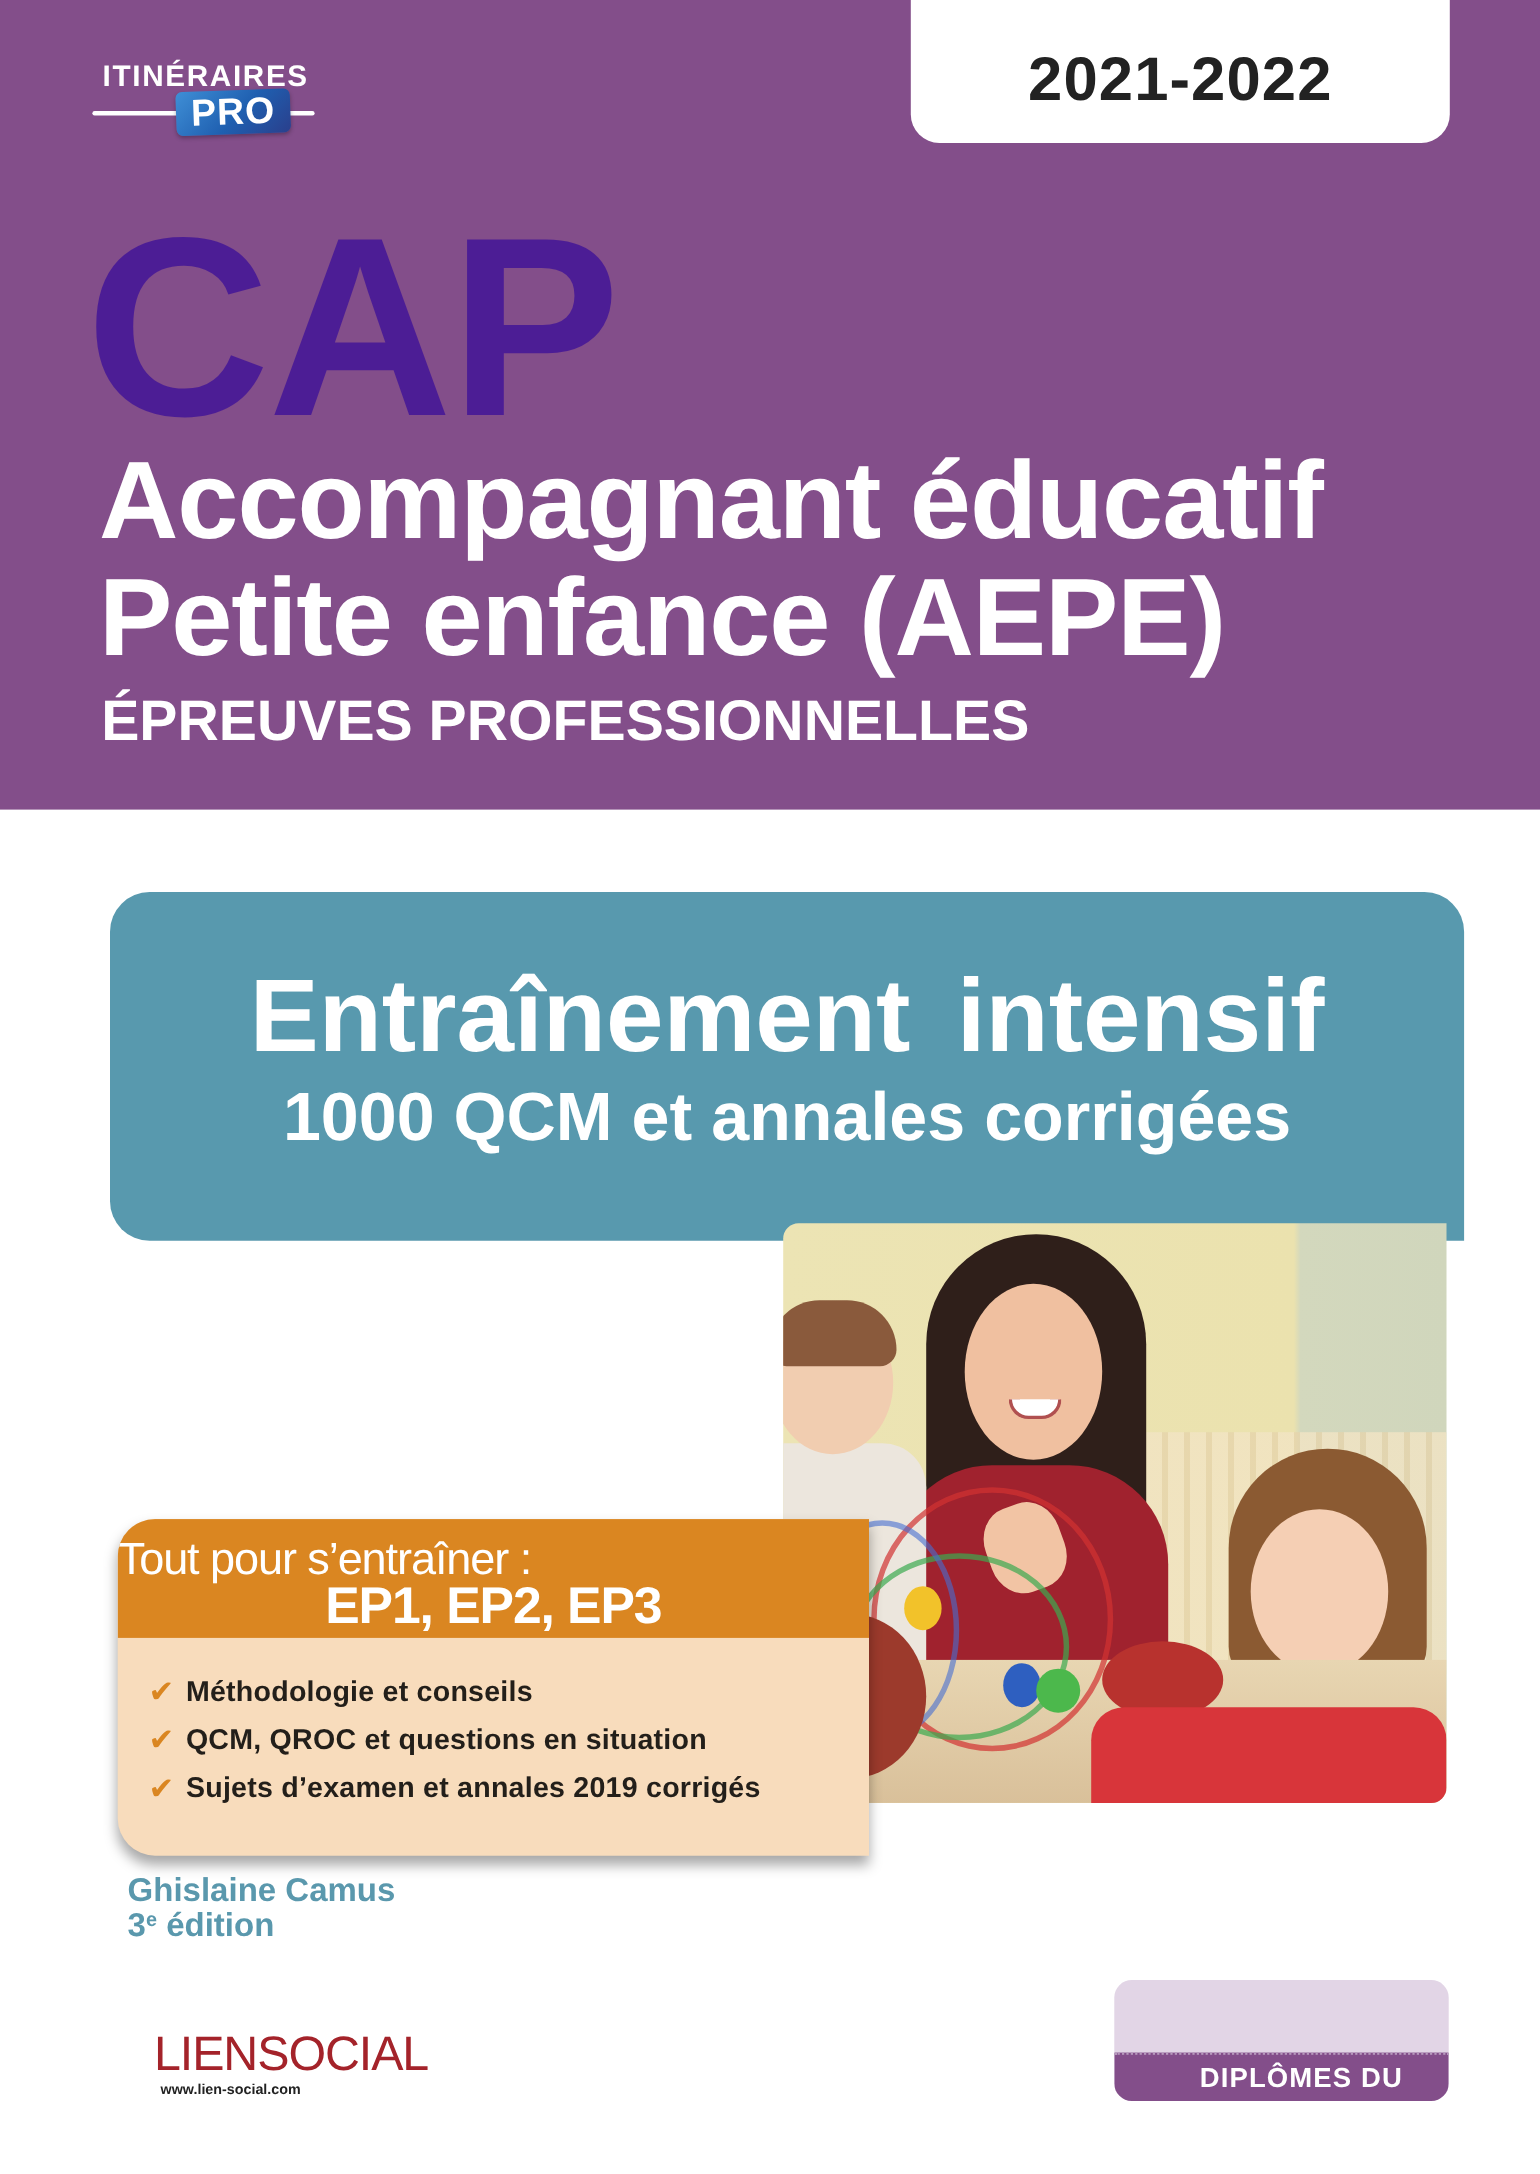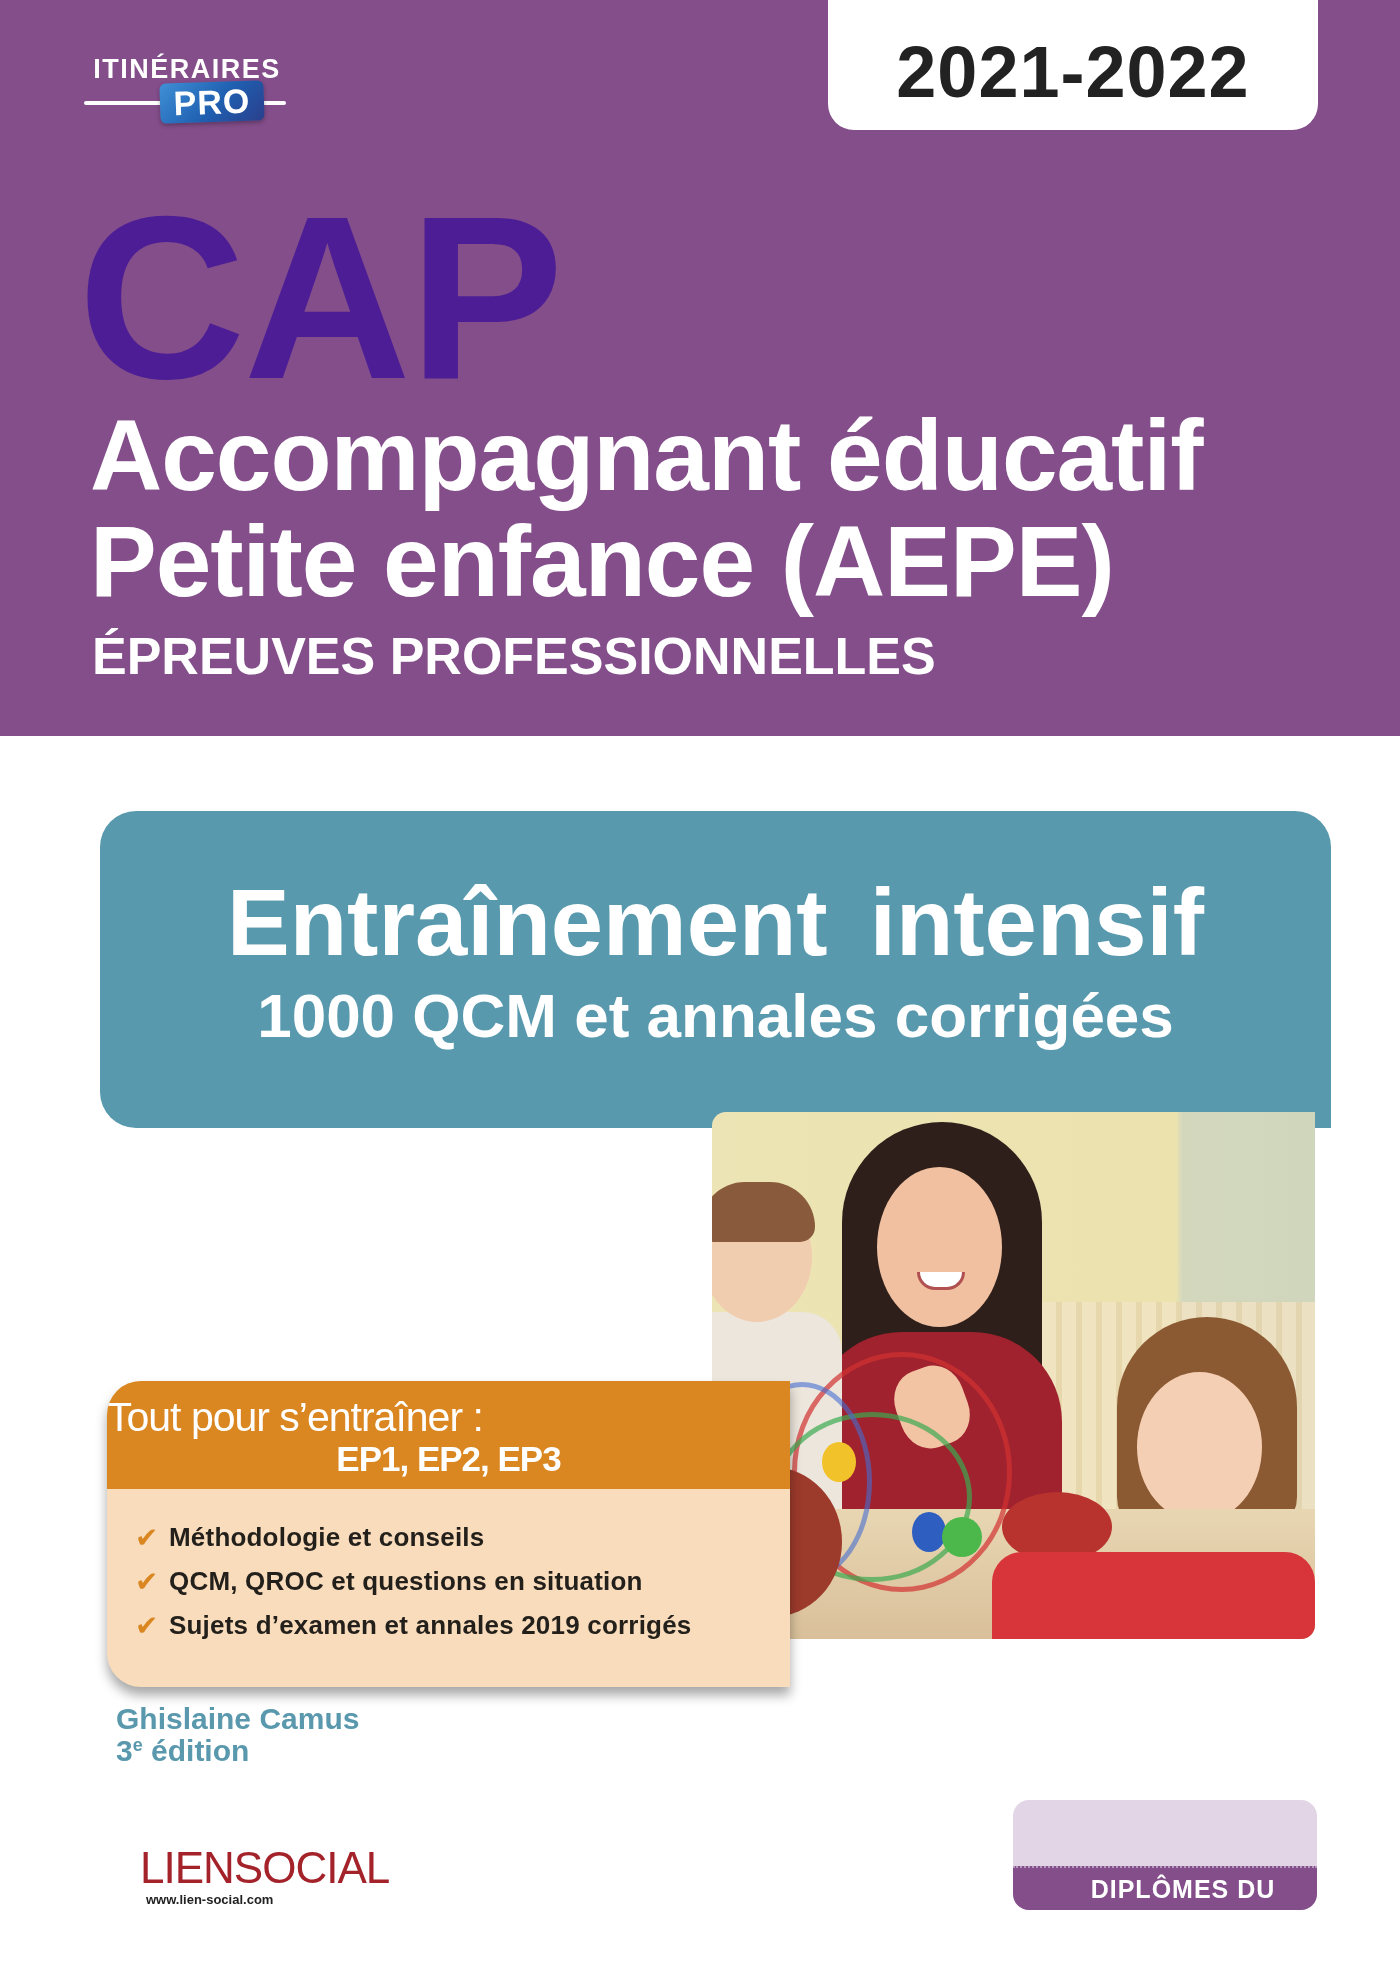--- a/index.html
+++ b/index.html
@@ -15,21 +15,21 @@
     .collection-logo .rule { position:absolute; left:0; top:47px; width:202px; height:4px; background:#ffffff; border-radius:2px; }
     .collection-logo .pro { position:absolute; left:76px; top:28px; width:104px; height:40px;
       background:linear-gradient(135deg,#3f8fd6 0%,#1f5fb0 55%,#2a3f8c 100%); border-radius:6px;
       transform:rotate(-2deg); color:#ffffff; font-weight:700; font-size:34px; line-height:40px; text-align:center;
       letter-spacing:1px; box-shadow:0 2px 4px rgba(0,0,0,.3); }
 
     
     .year-badge { position:absolute; left:828px; top:-20px; width:490px; height:150px; background:#ffffff;
       border-radius:0 0 26px 26px; }
     .year-badge span { position:absolute; left:0; right:0; top:52px; text-align:center; color:#222222;
-      font-weight:700; font-size:72px; line-height:80px; letter-spacing:1px; }
+      font-weight:700; font-size:56px; line-height:80px; letter-spacing:1px; }
 
     .cap { position:absolute; left:78px; top:178px; color:#4c1d95; font-weight:700; font-size:232px; line-height:240px; letter-spacing:-2px; }
     .title-line { position:absolute; left:90px; color:#ffffff; font-weight:700; font-size:100px; line-height:110px; letter-spacing:-1px; white-space:nowrap; }
     .title-1 { top:400px; }
     .title-2 { top:506px; }
     .subtitle { position:absolute; left:92px; top:626px; color:#ffffff; font-weight:700; font-size:52px; line-height:60px; white-space:nowrap; }
 
     
     .teal-banner { position:absolute; left:100px; top:811px; width:1231px; height:317px; background:#5899ae; border-radius:36px 36px 0 36px; }
     .teal-banner .l1 { position:absolute; left:0; right:0; top:62px; text-align:center; color:#ffffff; font-weight:700; font-size:94px; line-height:100px; word-spacing:16px; white-space:nowrap; }
@@ -53,21 +53,21 @@
     .photo .girl-face { position:absolute; left:425px; top:260px; width:125px; height:150px; background:#f5cfb4; border-radius:50%; }
     .photo .girl-body { position:absolute; left:385px; top:400px; width:210px; height:160px; background:#f2ece6; border-radius:60px 60px 0 0; }
     .photo .toy { position:absolute; border-radius:50%; }
     .photo .ring { position:absolute; border-radius:50%; border:5px solid; background:transparent; }
 
     
     .info-panel { position:absolute; left:107px; top:1381px; width:683px; height:306px; border-radius:34px 0 0 34px; overflow:hidden;
       box-shadow:0 8px 12px rgba(0,0,0,.35); background:#f8dcbc; }
     .info-panel .head { position:absolute; left:0; top:0; width:683px; height:108px; background:#da8621; }
     .info-panel .head .h1 { position:absolute; left:0; right:0; top:14px; text-align:left; color:#ffffff; font-weight:400; font-size:41px; line-height:44px; letter-spacing:-1px; }
-    .info-panel .head .h2 { position:absolute; left:0; right:0; top:56px; text-align:center; color:#ffffff; font-weight:700; font-size:35px; line-height:44px; letter-spacing:-1px; }
+    .info-panel .head .h2 { position:absolute; left:0; right:0; top:56px; text-align:center; color:#ffffff; font-weight:700; font-size:47px; line-height:44px; letter-spacing:-1px; }
     .info-panel ul { list-style:none; position:absolute; left:28px; top:134px; }
     .info-panel li { display:flex; align-items:center; height:44px; }
     .info-panel .check { color:#da8621; font-size:28px; font-weight:700; width:34px; }
     .info-panel .txt { color:#231f1a; font-weight:700; font-size:26px; letter-spacing:0.2px; white-space:nowrap; }
 
     
     .author { position:absolute; left:116px; top:1703px; color:#5a98ad; font-weight:700; font-size:30px; line-height:32px; }
     .edition { position:absolute; left:116px; top:1735px; color:#5a98ad; font-weight:700; font-size:30px; line-height:32px; }
     .edition sup { font-size:18px; vertical-align:top; line-height:20px; }
 

